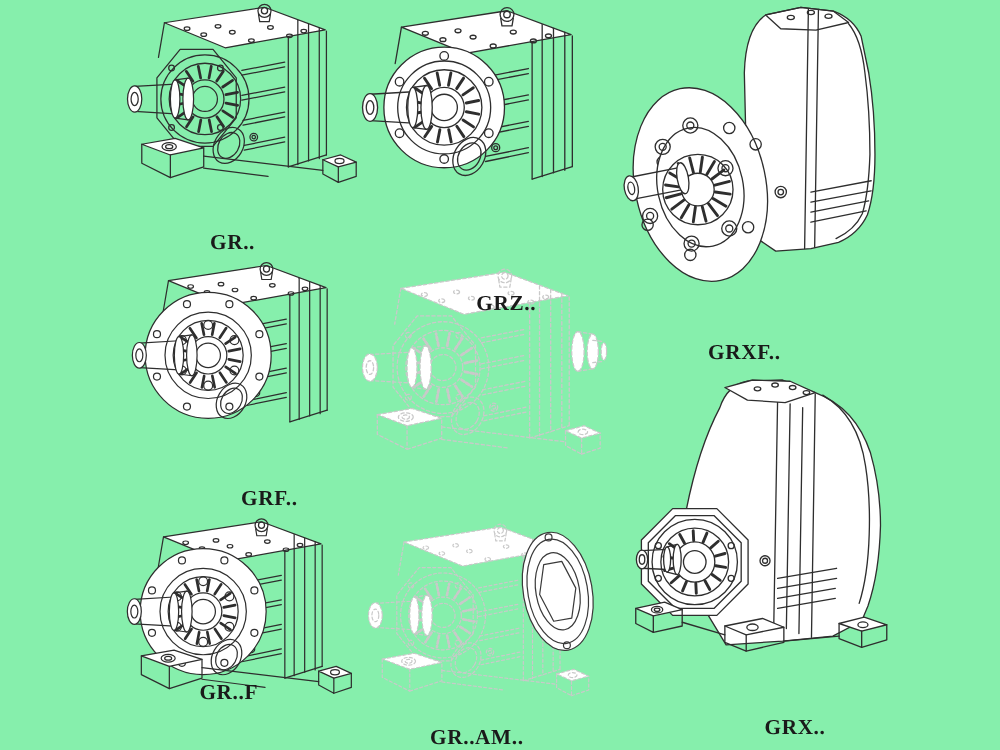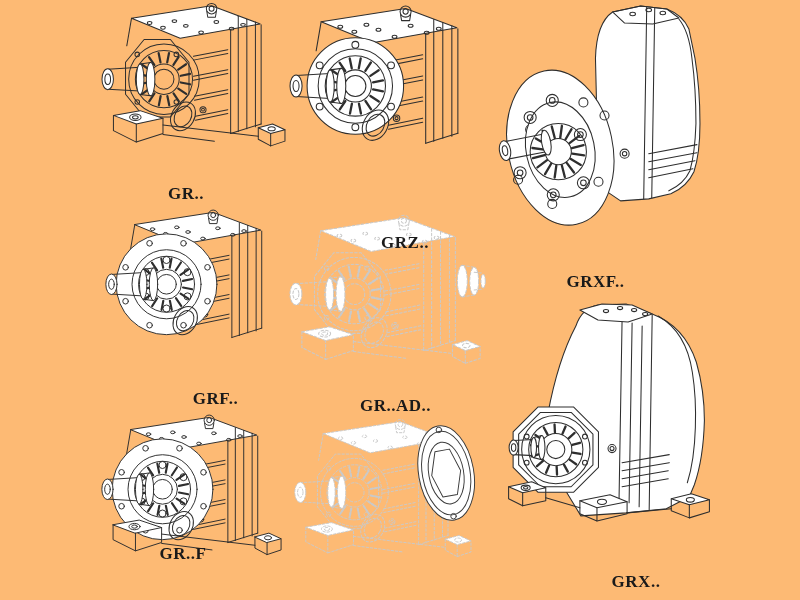--- a/index.html
+++ b/index.html
@@ -1,16 +1,16 @@
 <!DOCTYPE html>
 <html><head>
 <meta charset="utf-8">
 <style>
   html,body{margin:0;padding:0;background:#ffffff;}
-  #page{position:relative;width:800px;height:600px;background:#fdba74;overflow:hidden;
+  #page{position:relative;width:800px;height:600px;background:#86efac;overflow:hidden;
         font-family:"Liberation Serif",serif;}
   .cell{position:absolute;}
   .cell svg{width:100%;height:100%;overflow:visible;}
   .lbl{position:absolute;font-weight:bold;font-size:17px;color:#1a1a1a;text-align:center;letter-spacing:0.5px;}
   #cell-gr   {left:100px;top:2px;  width:186px;height:162px;}
   #cell-grz  {left:288px;top:2px;  width:196px;height:176px;}
   #cell-grxf {left:500px;top:2px;  width:206px;height:238px;}
   #cell-grf  {left:104px;top:208px;width:182px;height:160px;}
   #cell-grad {left:288px;top:210px;width:208px;height:176px;}
   #cell-grff {left:100px;top:412px;width:182px;height:162px;}
@@ -666,16 +666,16 @@
           <line x1="40" y1="195" x2="74" y2="205"></line>
           <line x1="121" y1="210" x2="165" y2="206"></line>
         </g>
       </svg>
   </div>
 
   <div class="lbl" id="lbl-gr">GR..</div>
   <div class="lbl" id="lbl-grz">GRZ..</div>
   <div class="lbl" id="lbl-grxf">GRXF..</div>
   <div class="lbl" id="lbl-grf">GRF..</div>
-  <div class="lbl" id="lbl-grad">GR..AD..</div>
   <div class="lbl" id="lbl-grff">GR..F</div>
+  <div class="lbl" id="lbl-gram">GR..AM..</div>
   <div class="lbl" id="lbl-grx">GRX..</div>
 </div>
 
 </body></html>

